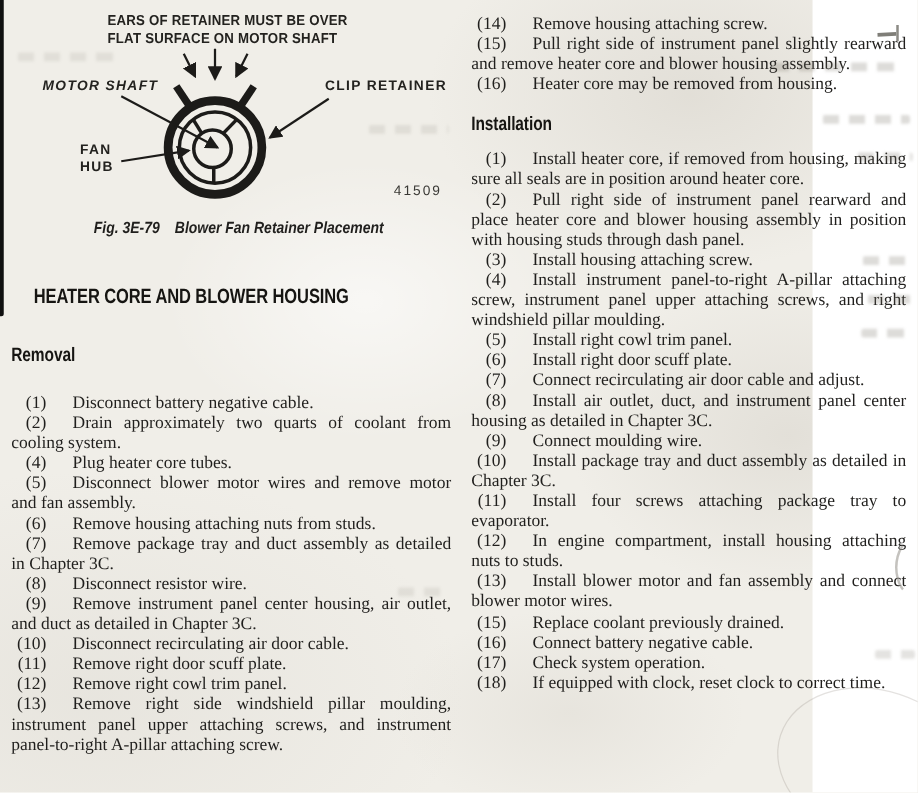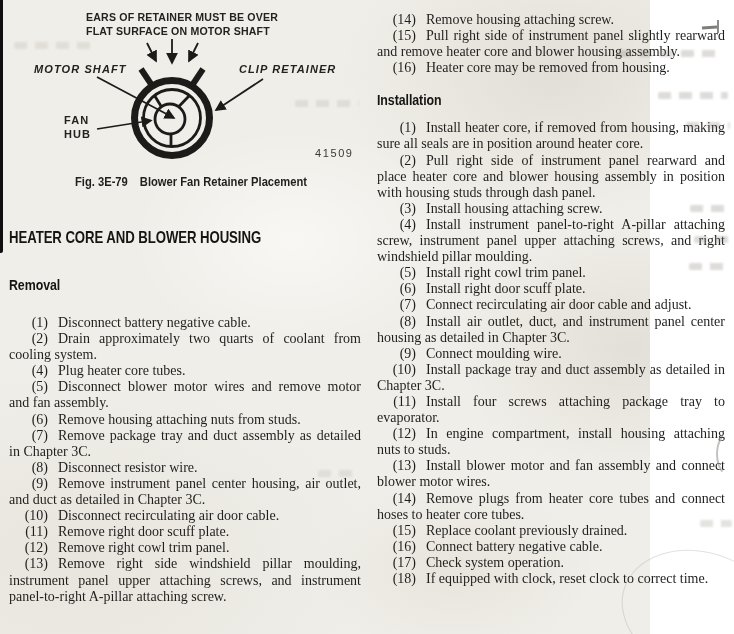--- a/index.html
+++ b/index.html
@@ -17,35 +17,35 @@
   
   #figure-area{position:absolute;left:0;top:0;width:367px;height:205px;}
   #fig-svg{position:absolute;left:0;top:0;}
   .fig-label{position:absolute;font-family:"Liberation Sans","DejaVu Sans",sans-serif;
              font-weight:bold;font-size:11px;letter-spacing:1.1px;color:#23221f;
              line-height:13.5px;white-space:nowrap;}
   .fig-note{letter-spacing:.2px;transform:scaleX(.92);transform-origin:0 0;font-size:11.5px;}
   #art-number{position:absolute;left:315px;top:147px;font-family:"Liberation Sans","DejaVu Sans",sans-serif;
               font-size:11px;letter-spacing:1.6px;color:#3a3935;}
   #fig-caption{position:absolute;left:75px;top:174px;white-space:nowrap;
-               font-family:"Liberation Sans","DejaVu Sans",sans-serif;font-weight:bold;font-size:13px;}
+               font-family:"Liberation Sans","DejaVu Sans",sans-serif;font-weight:bold;font-size:13px;font-style:italic;}
   #fig-caption .squish{display:inline-block;transform:scaleX(.86);transform-origin:0 50%;letter-spacing:0;}
   #fig-caption .gap{display:inline-block;width:14px;}
   
   .col{position:absolute;overflow:hidden;}
   #left-col{left:9px;top:228px;width:352px;height:400px;}
   #right-col{left:377px;top:12px;width:348px;height:618px;}
   h1,h2{font-family:"Liberation Sans","DejaVu Sans",sans-serif;color:#161512;margin:0;}
-  h1{font-size:16.5px;}
+  h1{font-size:16.5px;text-align:center;}
   h2{font-size:15.5px;}
   .squishhead{display:inline-block;transform:scaleX(.8);transform-origin:0 50%;letter-spacing:-.1px;white-space:nowrap;}
   #left-col h2{margin-top:29px;margin-bottom:21px;}
   #right-col h2{margin-top:15px;margin-bottom:11px;}
   .items p.item{margin:0;font-size:14px;line-height:16.1px;text-align:justify;color:#201f1d;}
-  .num{display:inline-block;width:49px;padding-right:10px;box-sizing:border-box;text-align:right;}
+  .num{display:inline-block;width:49px;padding-right:21px;box-sizing:border-box;text-align:right;}
   
   .artifact{position:absolute;pointer-events:none;}
   #edge-strip{left:0;top:0;width:3px;height:253px;background:#101010;border-radius:0 0 2px 0;}
   #corner-dash-h{left:702px;top:26px;width:15px;height:2.5px;background:#7f7e78;transform:rotate(-3deg);}
   #corner-dash-v{left:717px;top:20px;width:2px;height:13px;background:#8c8b85;}
   #crescent{left:716px;top:430px;width:28px;height:44px;border:2.5px solid transparent;
             border-left-color:rgba(125,120,110,.45);border-radius:50%;}
   #swirl{left:620px;bottom:-40px;width:160px;height:120px;border:1.5px solid rgba(130,125,115,.22);
          border-radius:50%;transform:rotate(18deg);}
   .ghost{position:absolute;height:7px;border-radius:2px;filter:blur(1.1px);
@@ -83,21 +83,21 @@
 
       <line x1="97" y1="77" x2="174" y2="118" stroke="#1c1b19" stroke-width="1.7" marker-end="url(#ah)"></line>
       <line x1="97" y1="129" x2="151" y2="120.5" stroke="#1c1b19" stroke-width="1.7" marker-end="url(#ah)"></line>
       <line x1="263" y1="79" x2="216" y2="110" stroke="#1c1b19" stroke-width="1.7" marker-end="url(#ah)"></line>
     </svg>
     <div class="fig-label fig-note" style="left:86px;top:11px;">
       <div>EARS OF RETAINER MUST BE OVER</div>
       <div>FLAT SURFACE ON MOTOR SHAFT</div>
     </div>
     <div class="fig-label" style="left:34px;top:63px;font-style:italic;">MOTOR SHAFT</div>
-    <div class="fig-label" style="left:239px;top:63px;font-style:italic;">CLIP RETAINER</div>
+    <div class="fig-label" style="left:260px;top:63px;">CLIP RETAINER</div>
     <div class="fig-label" style="left:64px;top:114px;">
       <div>FAN</div>
       <div>HUB</div>
     </div>
     <div id="art-number">41509</div>
     <div id="fig-caption"><span class="squish"><span>Fig. 3E-79</span><span class="gap"></span><span>Blower Fan Retainer Placement</span></span></div>
   </div>
 
   <div id="left-col" class="col">
     <h1><span class="squishhead">HEATER CORE AND BLOWER HOUSING</span></h1>
@@ -162,21 +162,20 @@
         <p class="item"><span class="num">(9)</span><span class="txt">Connect moulding wire.</span></p>
 
         <p class="item"><span class="num">(10)</span><span class="txt">Install package tray and duct assembly as de­tailed in Chapter 3C.</span></p>
 
         <p class="item"><span class="num">(11)</span><span class="txt">Install four screws attaching package tray to evaporator.</span></p>
 
         <p class="item"><span class="num">(12)</span><span class="txt">In engine compartment, install housing attach­ing nuts to studs.</span></p>
 
         <p class="item"><span class="num">(13)</span><span class="txt">Install blower motor and fan assembly and con­nect blower motor wires.</span></p>
 
-        <p class="item"><span class="num">(14)</span><span class="txt">Remove plugs from heater core tubes and con­nect hoses to heater core tubes.</span></p>
 
         <p class="item"><span class="num">(15)</span><span class="txt">Replace coolant previously drained.</span></p>
 
         <p class="item"><span class="num">(16)</span><span class="txt">Connect battery negative cable.</span></p>
 
         <p class="item"><span class="num">(17)</span><span class="txt">Check system operation.</span></p>
 
         <p class="item"><span class="num">(18)</span><span class="txt">If equipped with clock, reset clock to correct time.</span></p>
       </div>
   </div>

